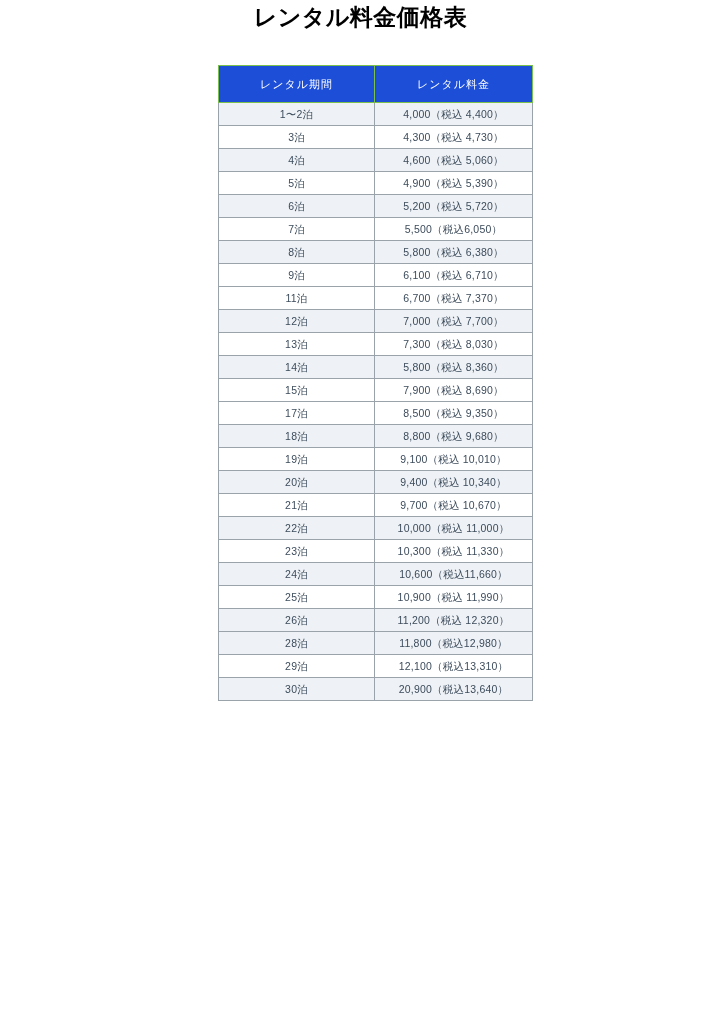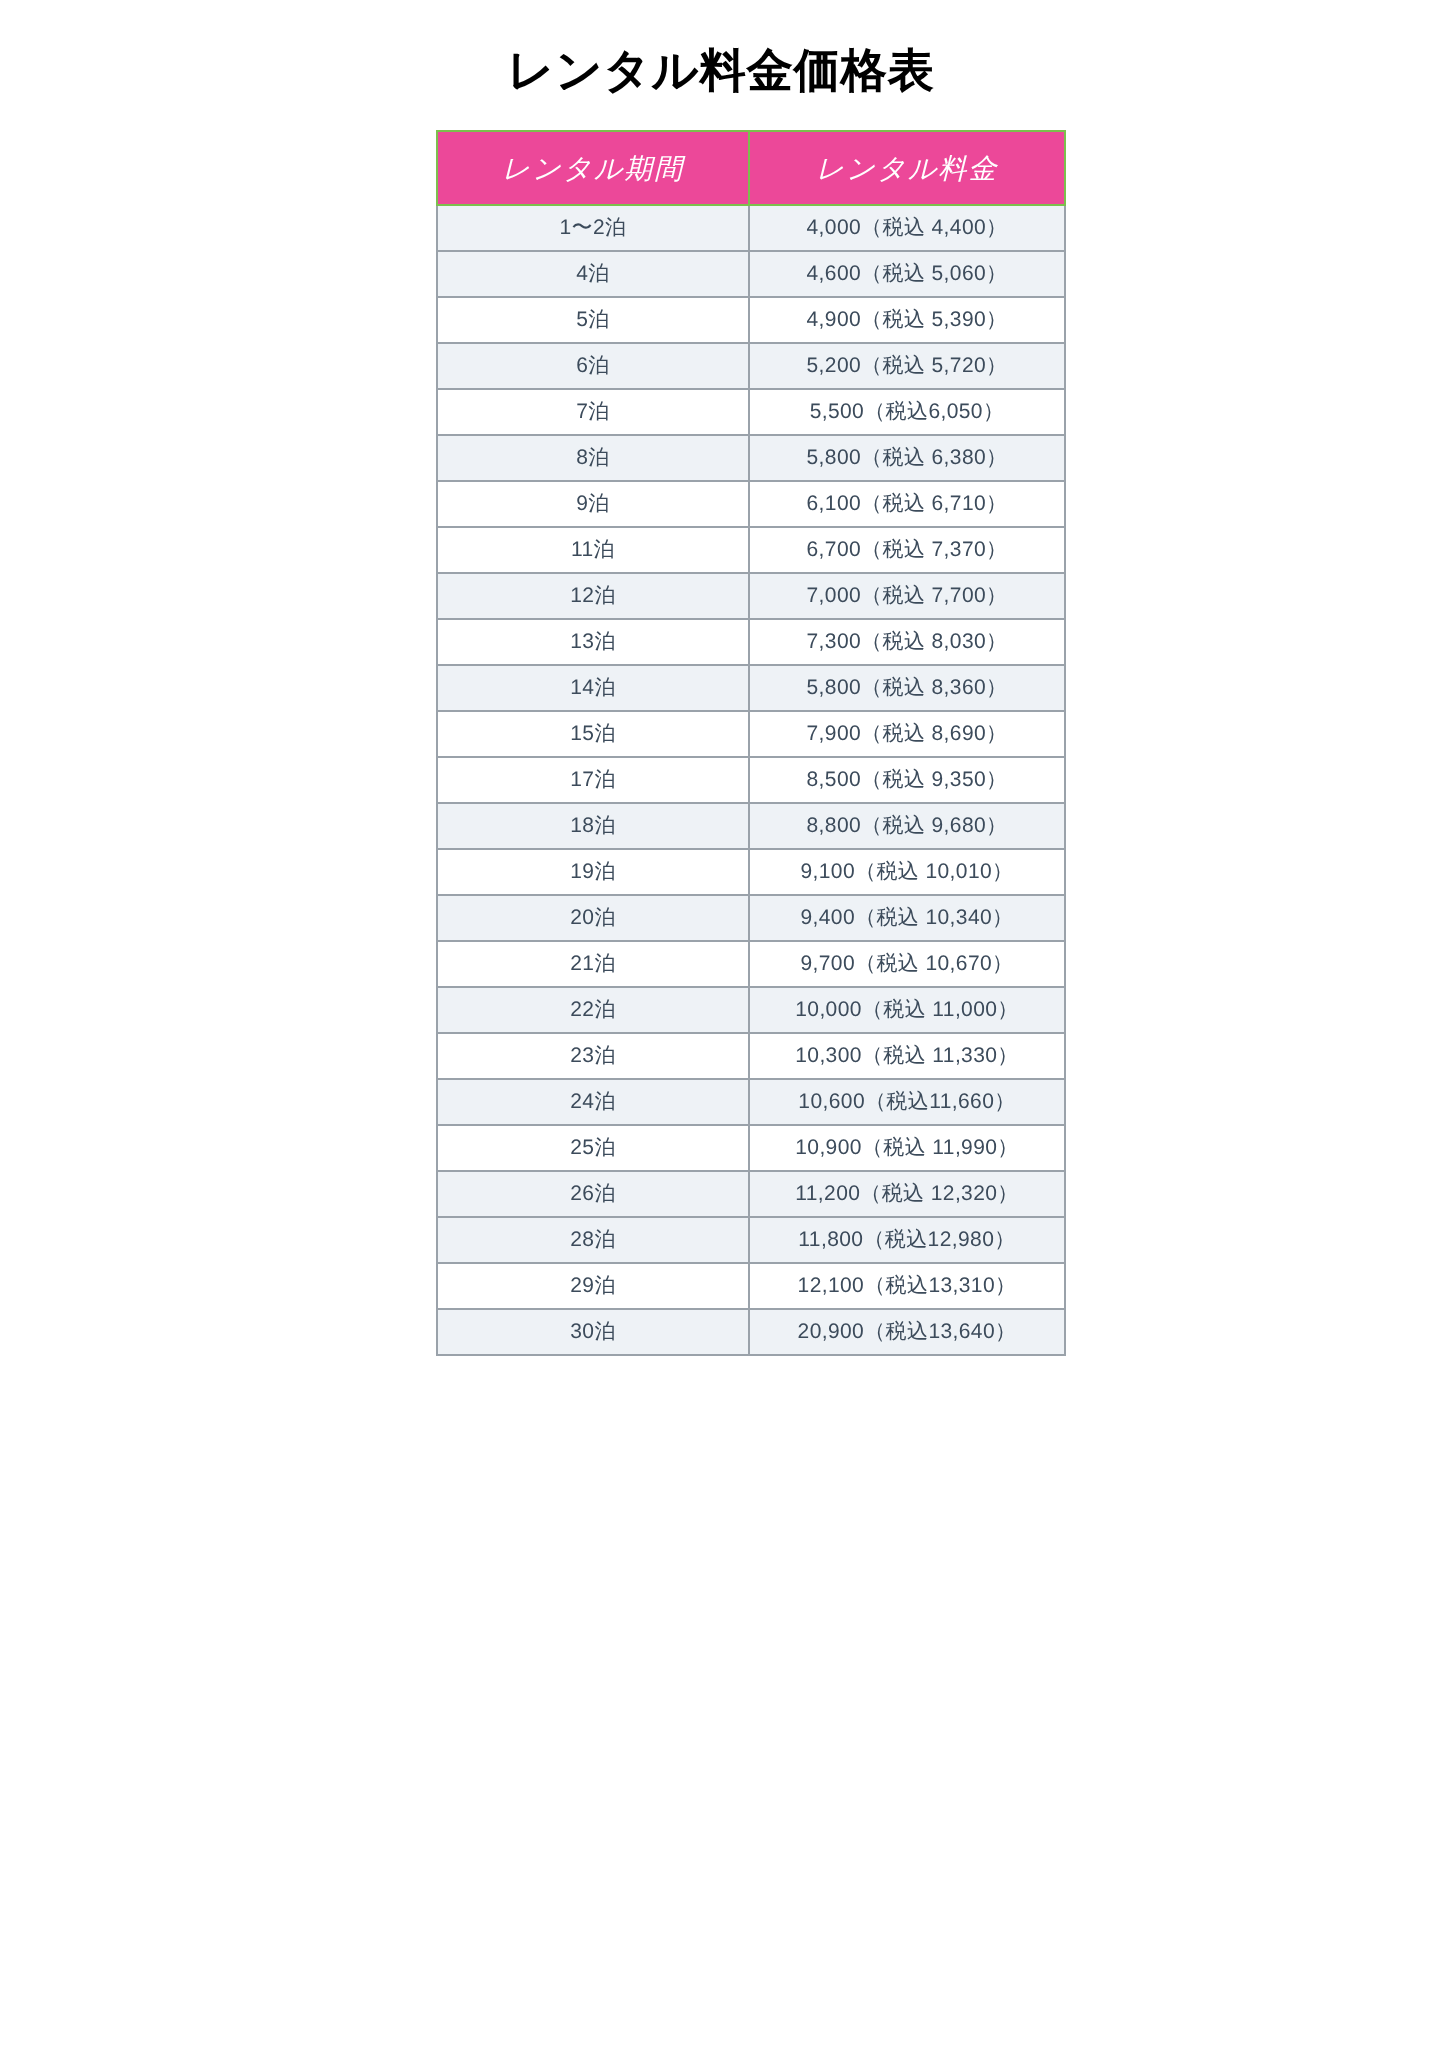--- a/index.html
+++ b/index.html
@@ -15,21 +15,21 @@
     overflow: hidden;
   }
   .page {
     position: relative;
     width: 721px;
     height: 1024px;
     background: #ffffff;
   }
   .page-title {
     position: absolute;
-    top: 20px;
+    top: 2px;
     left: 0;
     width: 721px;
     text-align: center;
     font-size: 23px;
     font-weight: bold;
     letter-spacing: 0.5px;
     color: #000000;
     line-height: 30px;
   }
   .rate-table {
@@ -49,28 +49,27 @@
     padding: 0 4px;
     text-align: center;
     vertical-align: middle;
     font-size: 10.5px;
     line-height: 14px;
     border: 1px solid #9aa2aa;
     box-sizing: border-box;
     white-space: nowrap;
   }
   .rate-table thead th {
-    background: #ec4899;
+    background: #1d4ed8;
     color: #ffffff;
     font-weight: normal;
-    font-size: 14px;
+    font-size: 11px;
     letter-spacing: 1px;
     height: 37px;
     border-color: #7cc04d;
-    font-style: italic;
   }
   .rate-table tbody td {
     color: #3c4b5b;
     letter-spacing: 0.2px;
   }
   .rate-table tbody tr.odd td {
     background: #eef2f6;
   }
   .rate-table tbody tr.even td {
     background: #ffffff;
@@ -92,20 +91,24 @@
       <tr>
         <th>レンタル期間</th>
         <th>レンタル料金</th>
       </tr>
     </thead>
     <tbody id="table-body">
         <tr class="odd">
           <td>1〜2泊</td>
           <td>4,000（税込 4,400）</td>
         </tr>
+        <tr class="even">
+          <td>3泊</td>
+          <td>4,300（税込 4,730）</td>
+        </tr>
         <tr class="odd">
           <td>4泊</td>
           <td>4,600（税込 5,060）</td>
         </tr>
         <tr class="even">
           <td>5泊</td>
           <td>4,900（税込 5,390）</td>
         </tr>
         <tr class="odd">
           <td>6泊</td>

